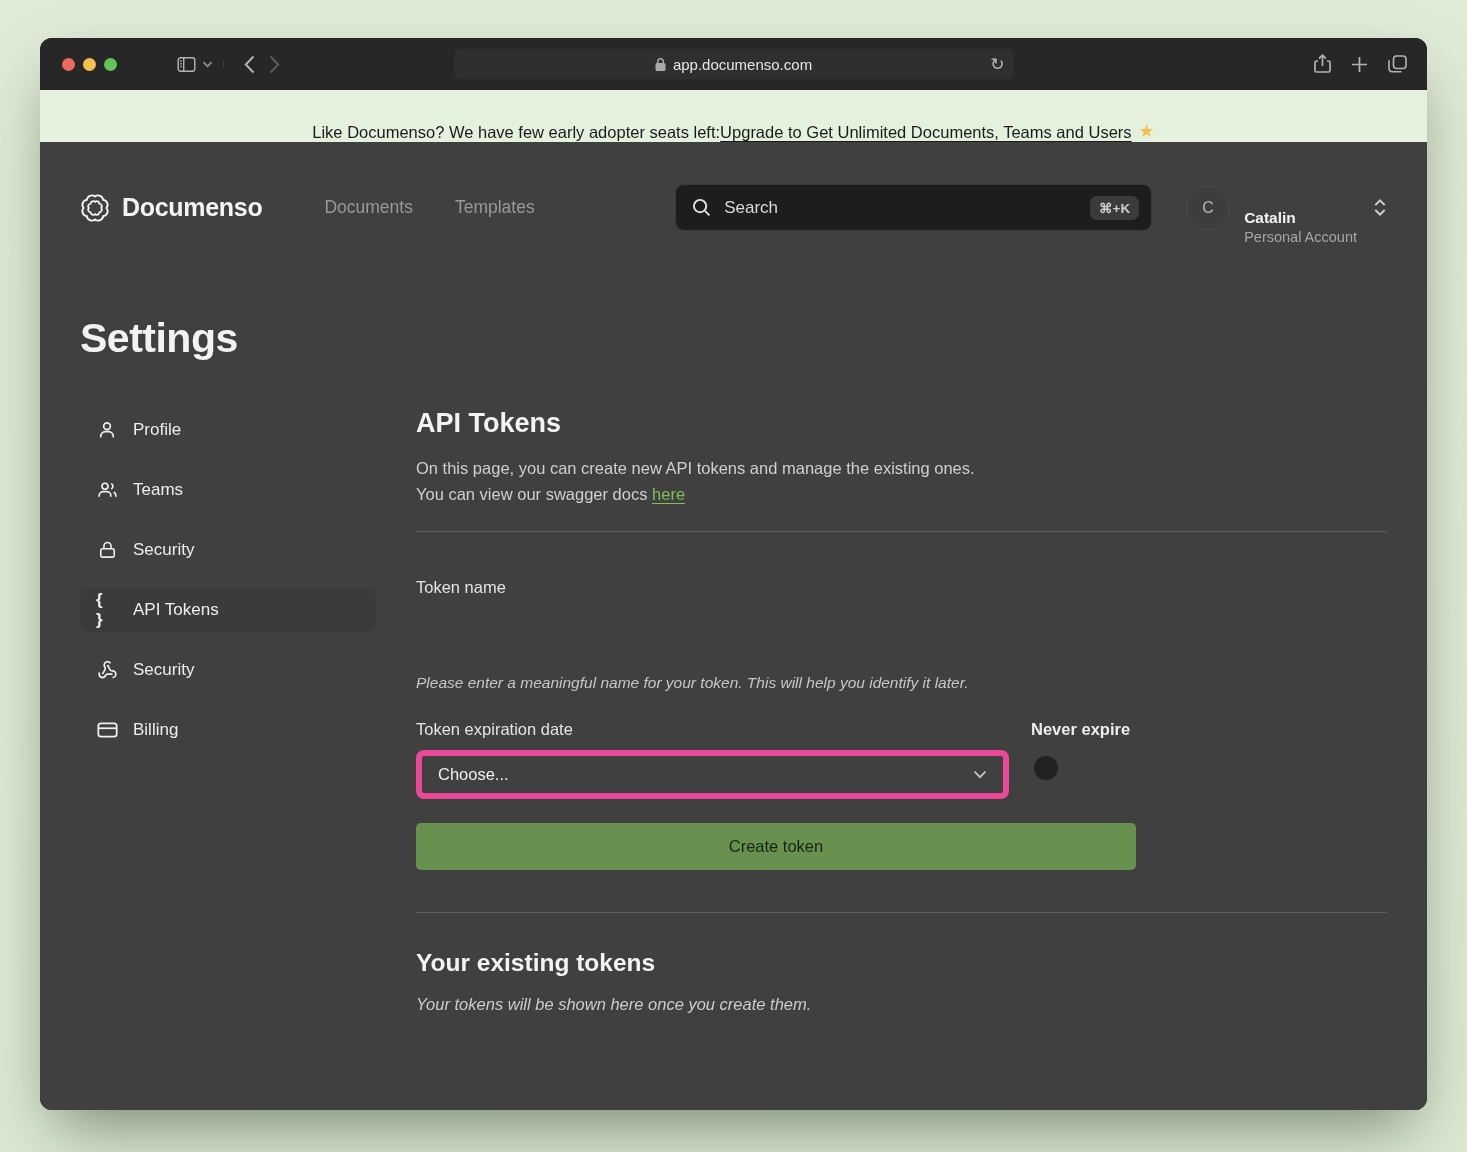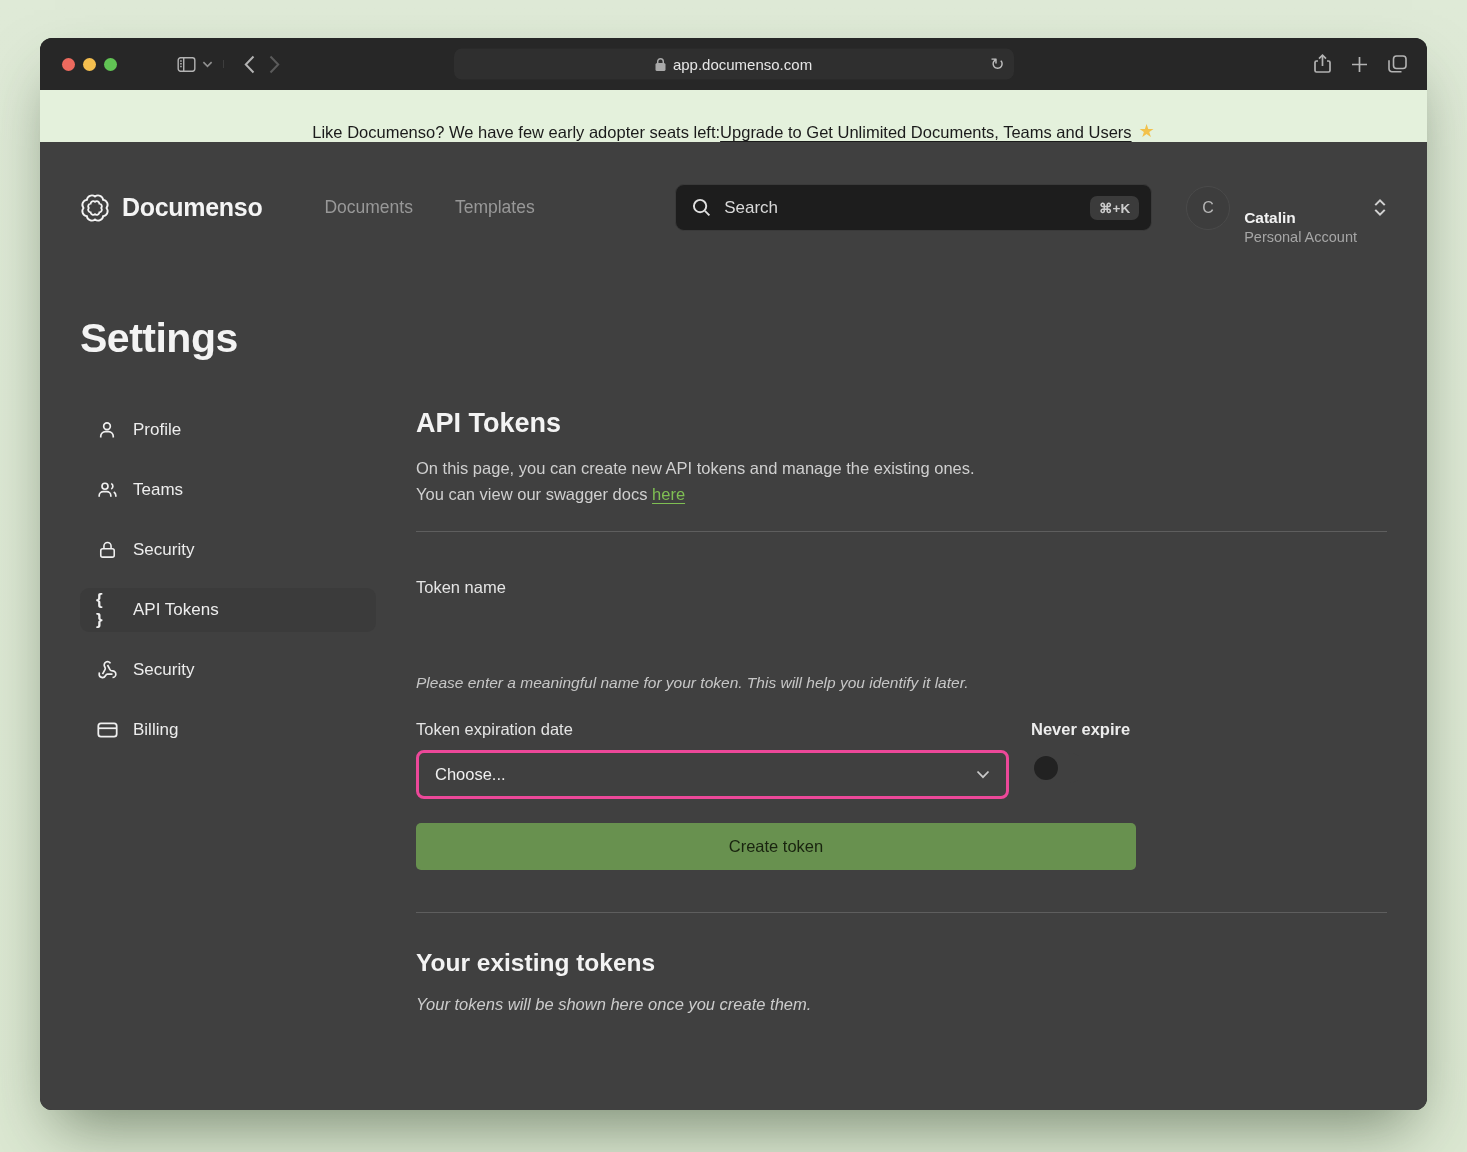--- a/index.html
+++ b/index.html
@@ -119,21 +119,21 @@
     background: transparent; border: 1px solid #404040; border-radius: 8px;
     color: #f0f0f0; font-size: 16px; padding: 0 16px; outline: none;
     font-family: "Liberation Sans", sans-serif;
   }
   .hint { margin-top: 13px; font-style: italic; font-size: 15.5px; color: #c6c6c6; }
 
   .exp-row { display: flex; margin-top: 28px; gap: 22px; }
   .exp-left { flex: 1; }
   .select-box {
     margin-top: 11px; height: 49px;
-    border: 3px solid #ec4899; border-radius: 8px;
+    border: 6px solid #ec4899; border-radius: 8px;
     display: flex; align-items: center; padding: 0 16px;
     color: #efefef; font-size: 16.5px; cursor: pointer;
   }
   .select-box .chev { margin-left: auto; color: #c9c9c9; display: flex; }
   .exp-right { width: 105px; flex: none; }
   .never-label { font-size: 16.5px; font-weight: 700; color: #ececec; }
   .toggle {
     margin-top: 14px; width: 53px; height: 30px;
     background: #404040; border-radius: 15px; position: relative; cursor: pointer;
   }

